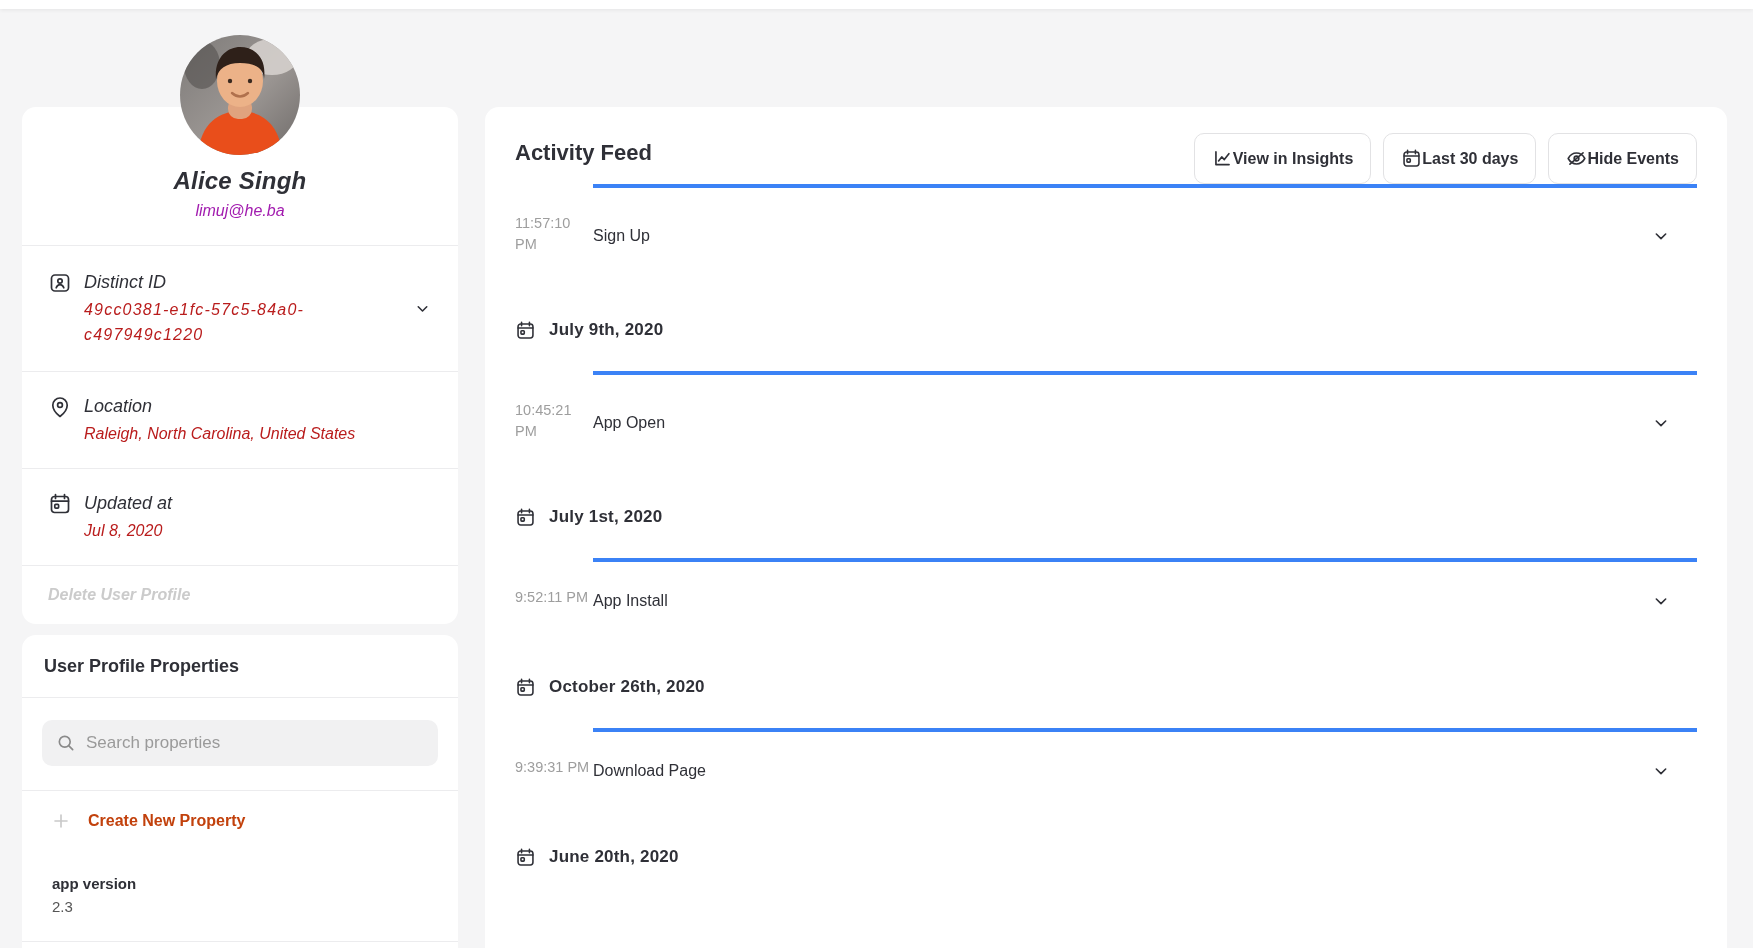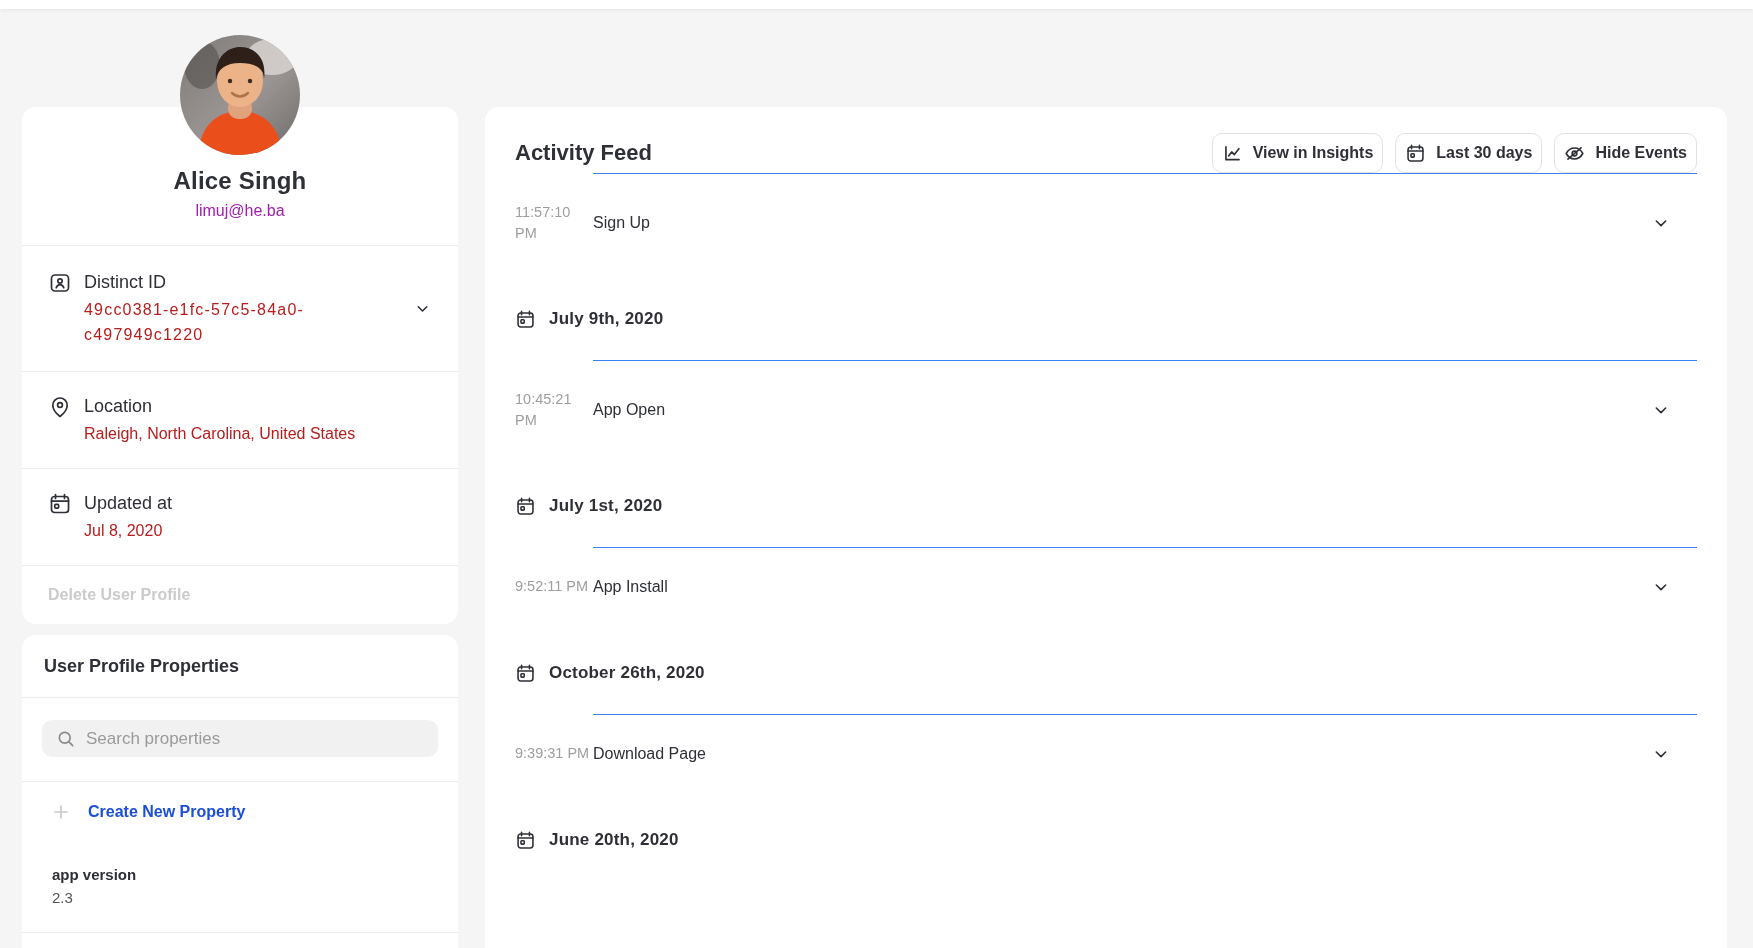--- a/index.html
+++ b/index.html
@@ -10,21 +10,21 @@
     font-family:"Liberation Sans", sans-serif;
     color:#2f3037;
   }
   .top-bar {
     position:absolute; left:0; top:0; width:1753px; height:9px;
     background:#ffffff; box-shadow:0 1px 4px rgba(0,0,0,.07);
   }
   .card { background:#fff; border-radius:14px; }
 
   
-  .profile-card { position:absolute; left:22px; top:107px; width:436px; }
+  .profile-card { position:absolute; left:22px; top:107px; width:436px;font-style:italic; }
   .avatar {
     position:absolute; left:180px; top:35px; width:120px; height:120px;
     border-radius:50%; overflow:hidden; z-index:5;
   }
   .profile-header { text-align:center; padding:60px 20px 24px; border-bottom:1px solid #ececee; }
   .profile-name { font-size:24px; font-weight:700; line-height:28px; letter-spacing:.2px; }
   .profile-email { font-size:16px; color:#a21caf; margin-top:6px; line-height:20px; }
 
   .profile-section { display:flex; padding:24px 26px; border-bottom:1px solid #ececee; }
   .profile-section.sm { padding:22px 26px; }
@@ -37,60 +37,60 @@
 
   .delete-row { padding:20px 26px; }
   .delete-label { font-size:16px; font-weight:600; color:#cbcbcb; cursor:pointer; }
 
   
   .props-card { position:absolute; left:22px; top:635px; width:436px; height:360px; }
   .props-title-row { padding:20px 22px; border-bottom:1px solid #ececee; }
   .props-title { font-size:18px; font-weight:700; line-height:22px; }
   .props-search-wrap { padding:22px 20px 24px; border-bottom:1px solid #ececee; }
   .search-box {
-    height:37px; background:#f1f1f2; border-radius:10px;
+    height:46px; background:#f1f1f2; border-radius:10px;
     display:flex; align-items:center; padding:0 14px;
   }
   .search-box .s-icon { color:#8a8a8a; width:20px; height:20px; margin-right:10px; }
   .search-box input {
     border:none; outline:none; background:transparent; flex:1;
     font-family:"Liberation Sans", sans-serif; font-size:17px; color:#2f3037;
   }
   .search-box input::placeholder { color:#9a9a9a; }
   .create-row { padding:19px 30px; display:flex; align-items:center; cursor:pointer; }
   .create-row .p-icon { width:18px; height:18px; color:#c9c9c9; margin-right:18px; }
-  .create-label { font-size:16px; font-weight:600; color:#1d4ed8; line-height:22px; }
+  .create-label { font-size:16px; font-weight:600; color:#c2410c; line-height:22px; }
   .prop-item { padding:22px 30px 24px; border-bottom:1px solid #ececee; }
   .prop-name { font-size:15px; font-weight:700; line-height:21px; }
   .prop-value { font-size:15px; color:#555; line-height:21px; margin-top:2px; }
 
   
   .feed-card { position:absolute; left:485px; top:107px; width:1242px; height:920px; }
   .feed-header { display:flex; justify-content:space-between; align-items:flex-start; padding:26px 30px 0; }
   .feed-title { font-size:22px; font-weight:700; line-height:40px; }
   .feed-actions { display:flex; gap:12px; }
   .btn {
-    height:40px; background:#fff; border:1px solid #e2e2e4; border-radius:10px;
-    display:flex; align-items:center; gap:10px; padding:0 9px;
+    height:51px; background:#fff; border:1px solid #e2e2e4; border-radius:10px;
+    display:flex; align-items:center; padding:0 17px;
     font-family:"Liberation Sans", sans-serif;
     font-size:16px; font-weight:600; color:#2f3037; cursor:pointer;
   }
   .btn .b-icon { width:21px; height:21px; }
 
   .feed-body { padding:0 30px; }
   .group-heading { display:flex; align-items:center; padding:34px 0 31px; }
   .group .group-heading { padding-top:34px; }
   .group ~ .group .group-heading { padding-top:38px; padding-bottom:30px; }
   .group-heading .g-icon { width:21px; height:21px; color:#2f3037; margin-right:13px; }
   .group-date { font-size:17px; font-weight:700; line-height:22px; letter-spacing:.2px; }
 
   .event-row { display:flex; cursor:pointer; }
   .event-time { flex:0 0 78px; padding:29px 0 26px; font-size:14.5px; color:#9e9e9e; line-height:21px; }
   .event-main {
-    flex:1; border-top:1px solid #3b82f6; padding:28px 0 26px;
+    flex:1; border-top:4px solid #3b82f6; padding:28px 0 26px;
     display:flex; justify-content:space-between; align-items:center;
   }
   .event-name { font-size:16px; font-weight:500; line-height:22px; color:#2f3037; }
   .event-chevron { color:#2f3037; width:16px; height:16px; margin-right:28px; }
   svg { display:block; }
 </style>
 </head>
 <body>
 
 <div class="top-bar"></div>

